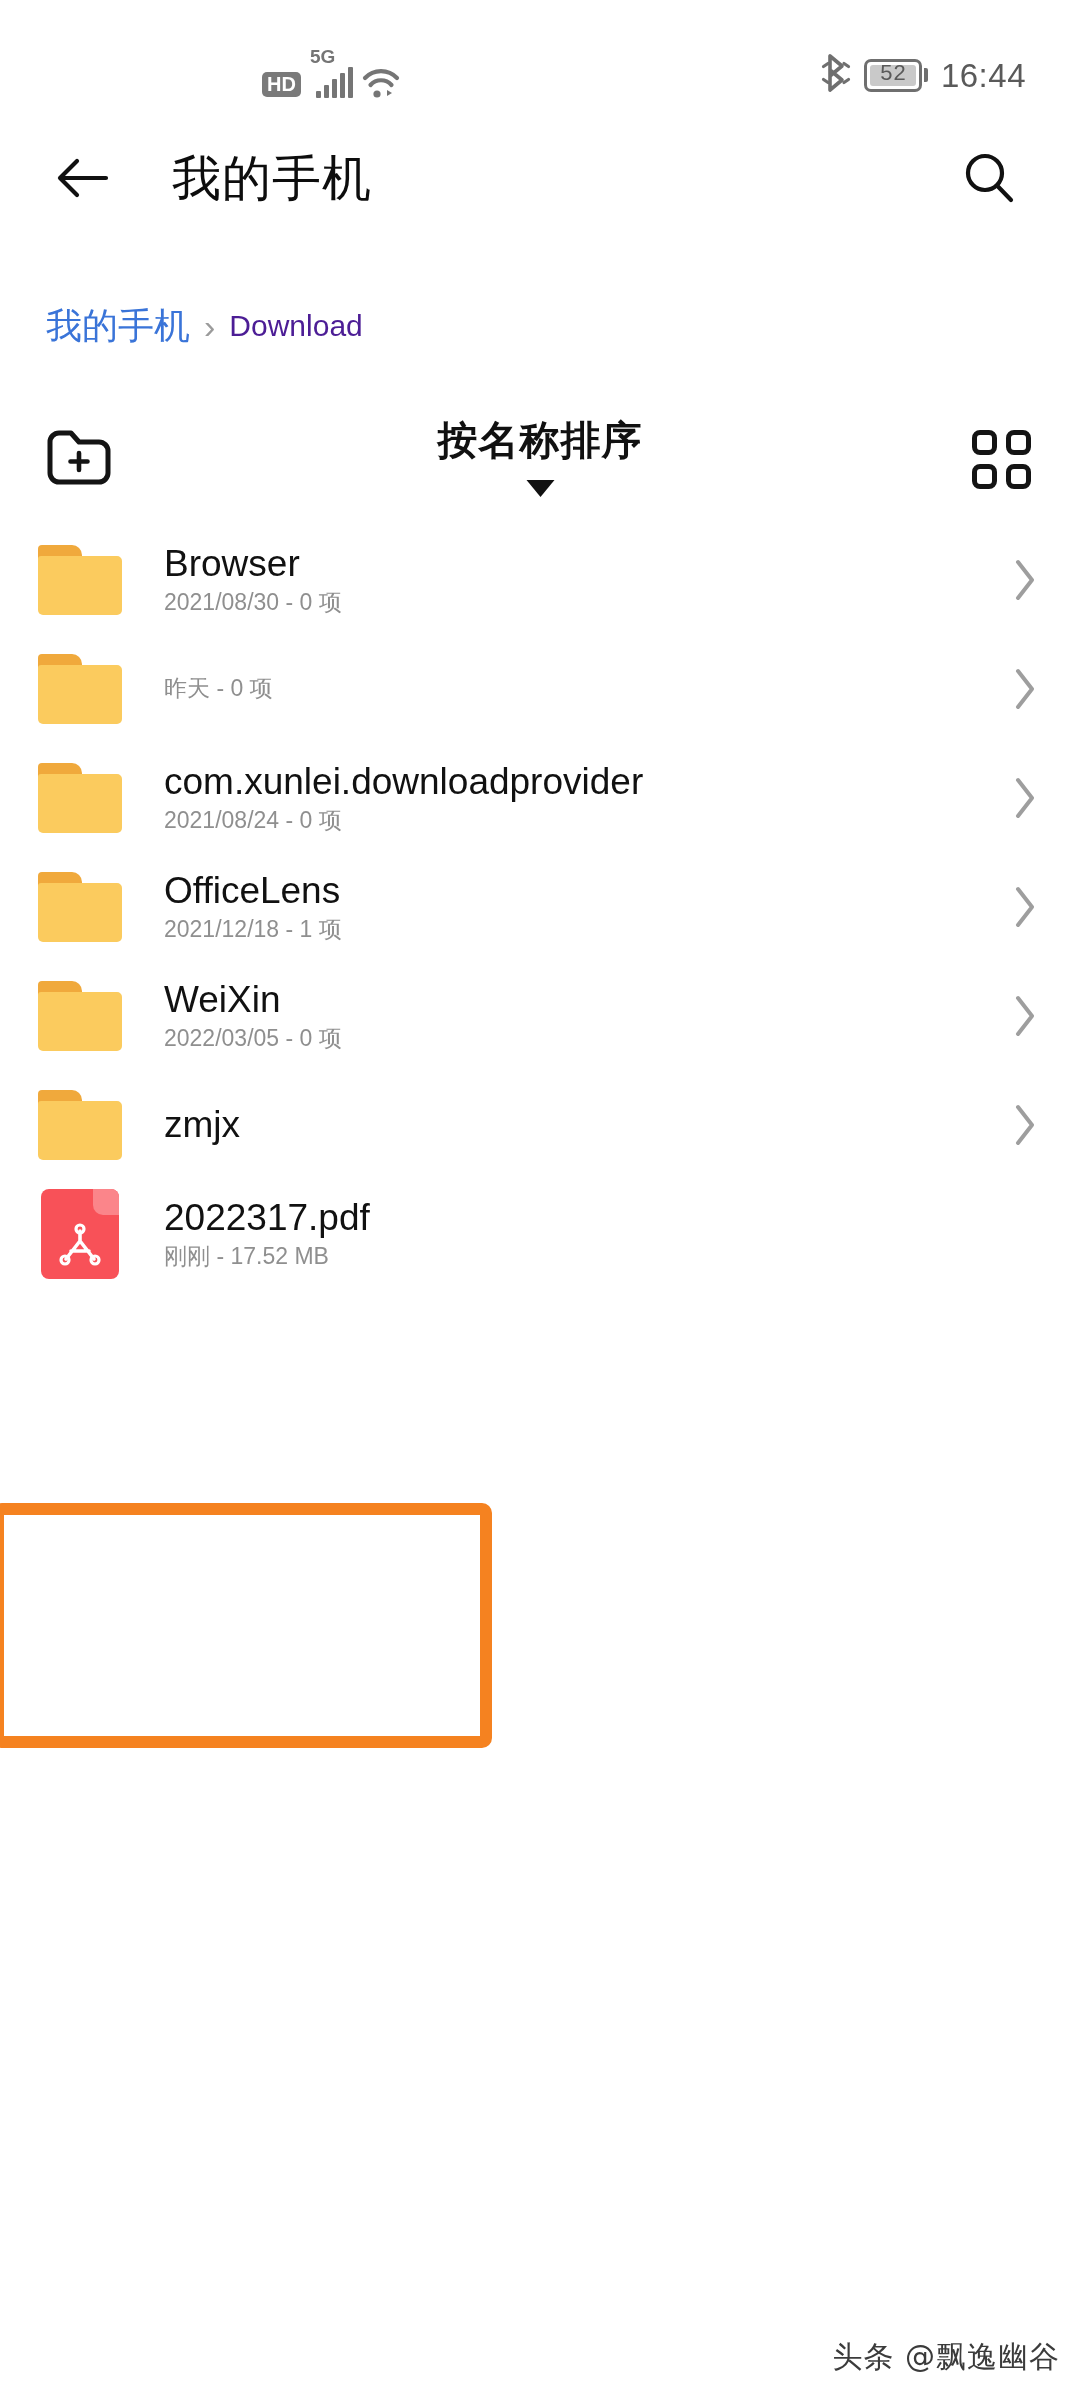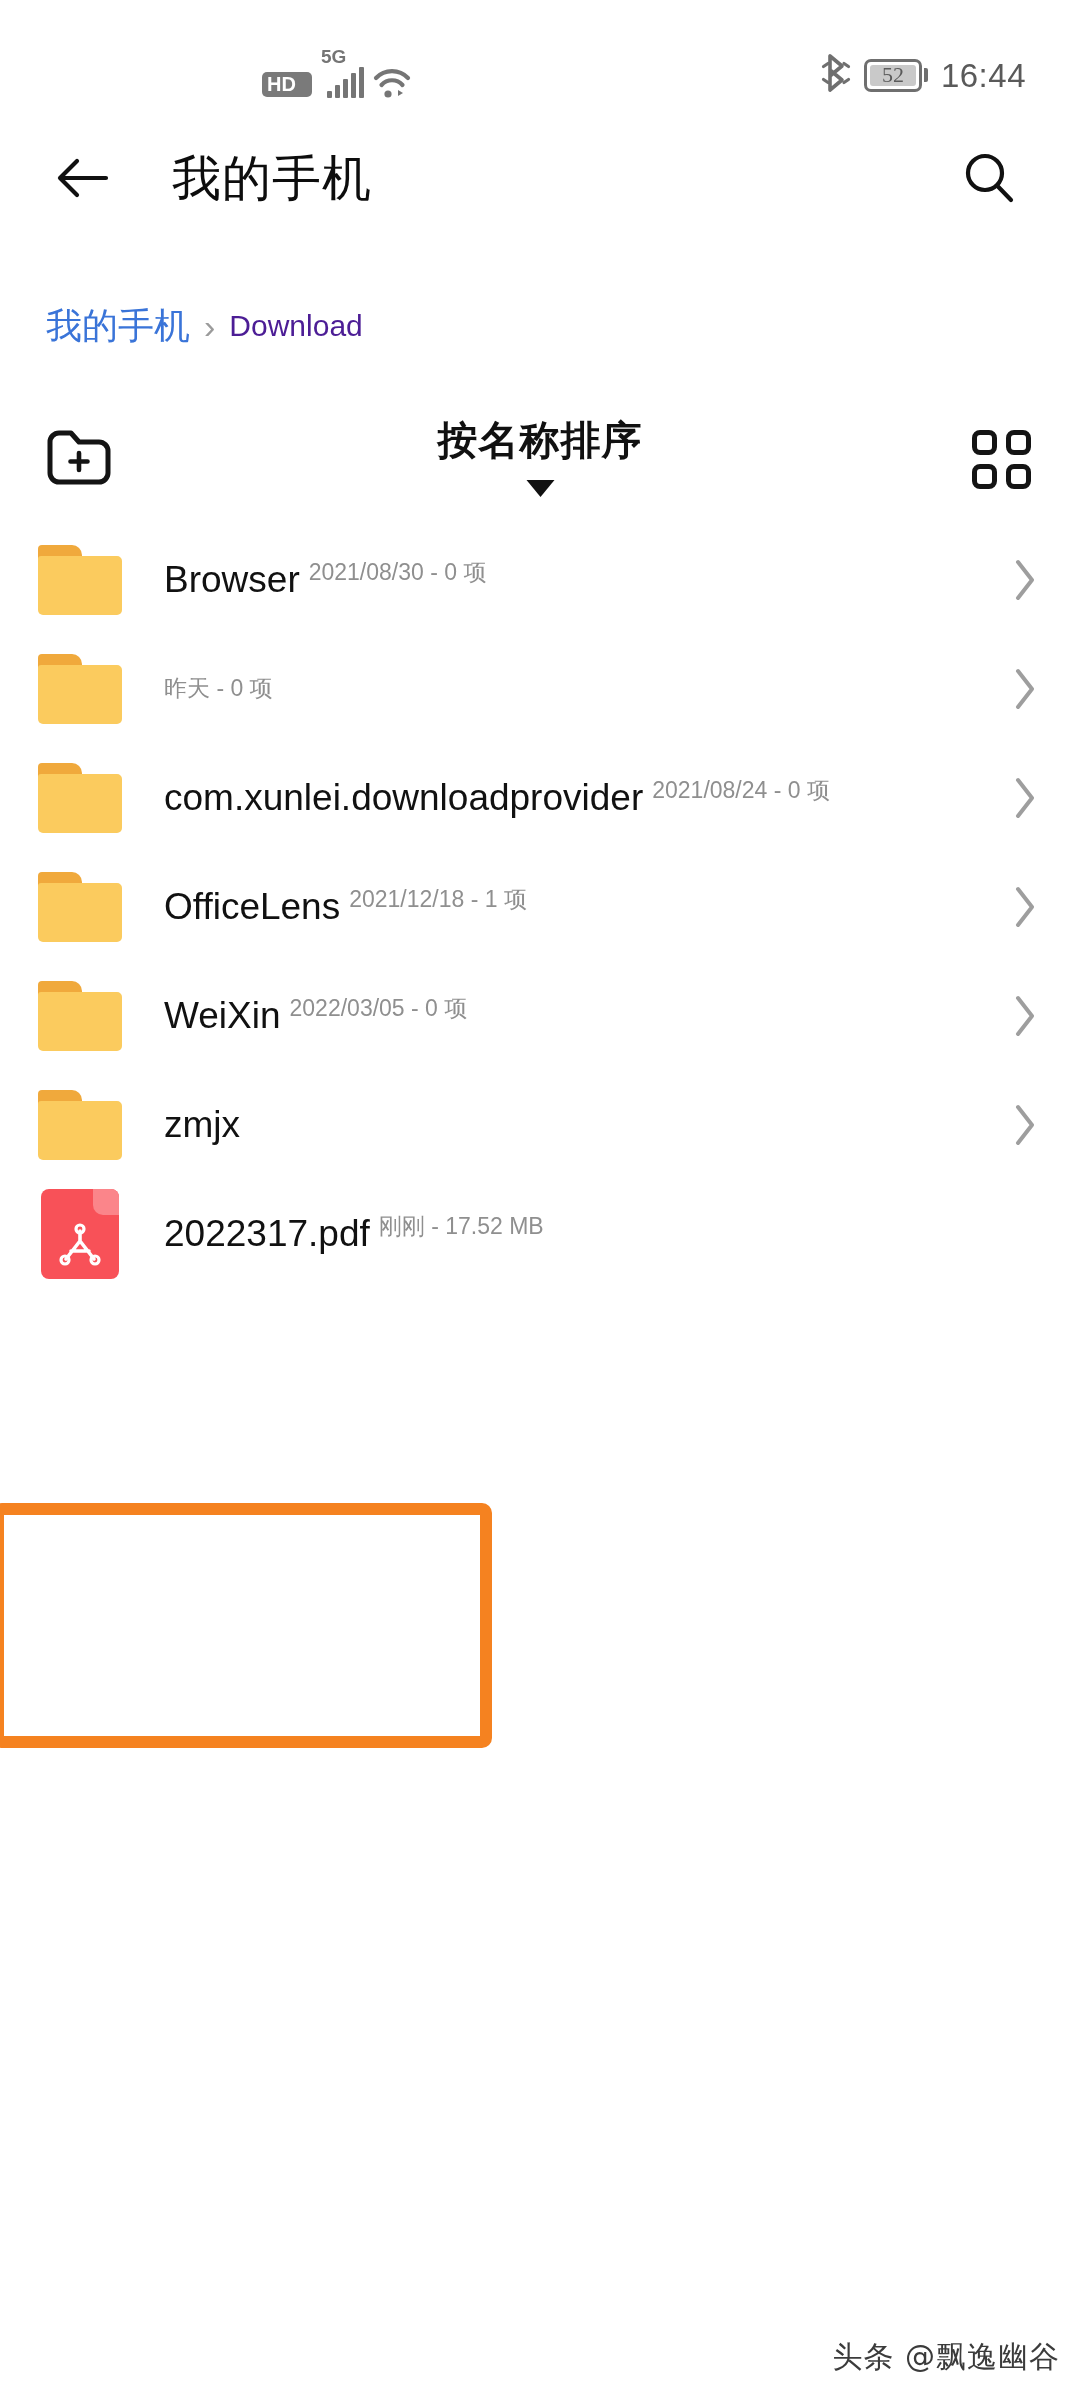--- a/index.html
+++ b/index.html
@@ -35,21 +35,21 @@
     align-items: flex-end;
     gap: 9px;
     height: 46px;
   }
   .hd-badge {
     background: #7a7a7a;
     color: #ffffff;
     font-size: 20px;
     font-weight: bold;
     border-radius: 5px;
-    padding: 2px 16px 3px 5px;
+    padding: 2px 5px 3px 5px;
     letter-spacing: 0px;
     line-height: 1;
     margin-bottom: 3px;
   }
   .fiveg-sig { display: flex; align-items: flex-end; gap: 2px; position: relative; margin-bottom: 2px; text-decoration: underline;}
   .fiveg-label {
     position: absolute;
     top: -20px; left: 0px;
     font-size: 19px;
     color: #757575;
@@ -93,21 +93,21 @@
     left: 3px; top: 3px; bottom: 3px;
     width: 46px;
     background: #c9c9c9;
     border-radius: 3px;
   }
   .batt-num {
     position: relative;
     font-size: 22px;
     color: #5a5a5a;
     line-height: 1;
-    font-family: Liberation Serif, serif;
+    font-family: Liberation Mono, monospace;
   }
   .batt-cap {
     width: 4px; height: 14px;
     background: #6f6f6f;
     border-radius: 0 2px 2px 0;
     margin-left: 2px;
   }
   .clock {
     font-size: 33px;
     color: #5a5a5a;
@@ -288,21 +288,22 @@
   .pdf-ic .fold {
     position: absolute;
     right: 0; top: 0;
     width: 26px; height: 26px;
     background: #fb858a;
     border-radius: 0 8px 0 10px;
   }
   .row-text {
     margin-left: 34px;
     display: flex;
-    flex-direction: row;
+    flex-direction: column;
+    justify-content: center;
     gap: 9px;
     flex: 1 1 auto;
     min-width: 0;
   }
   .row-name {
     font-size: 37px;
     color: #111111;
     line-height: 1;
     white-space: nowrap;
   }

